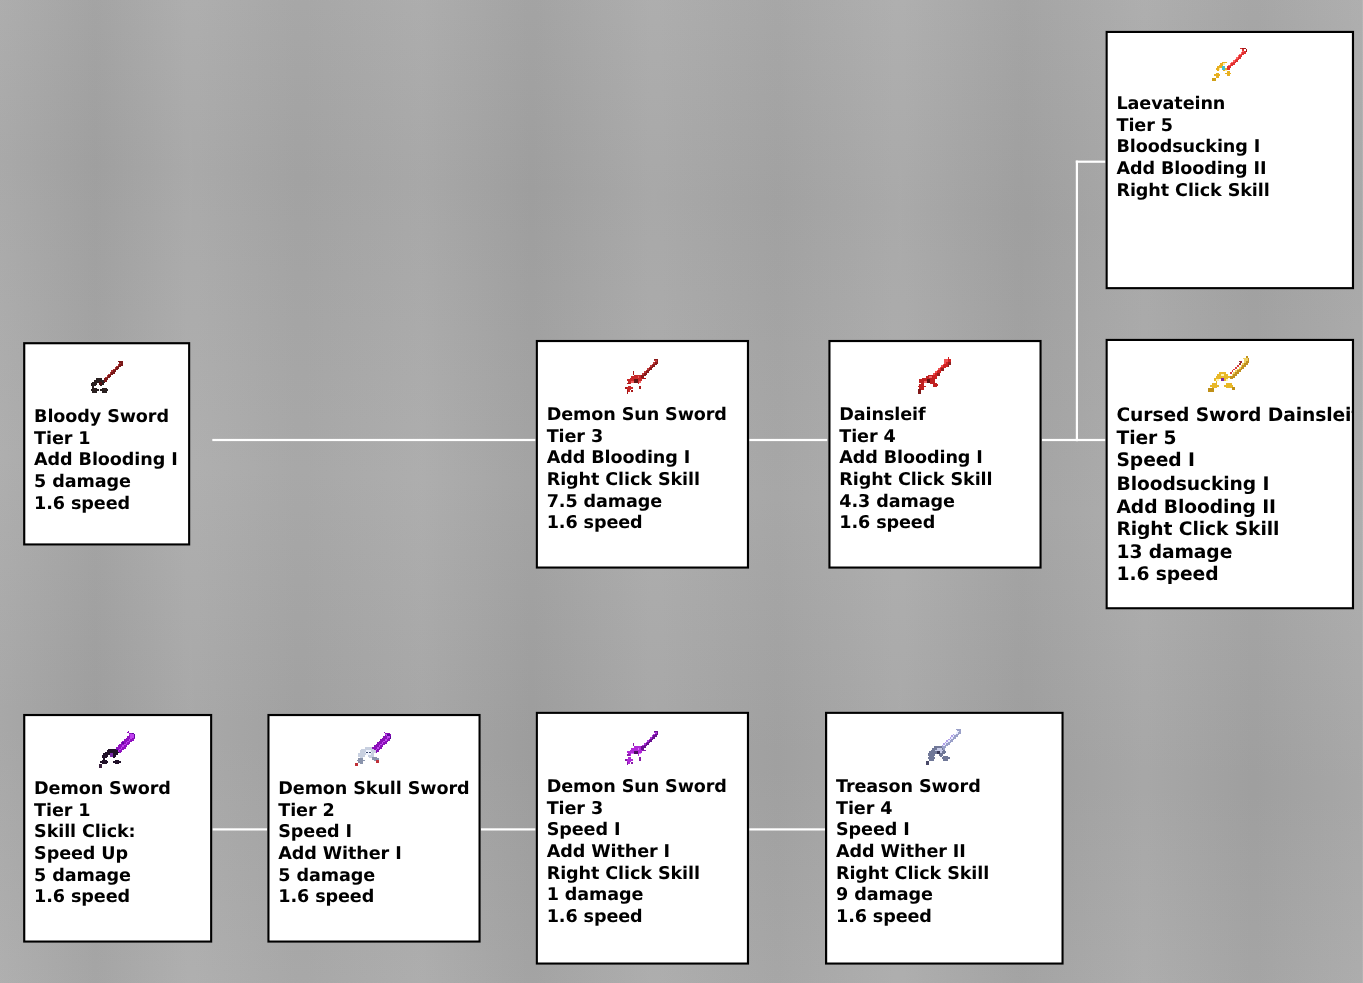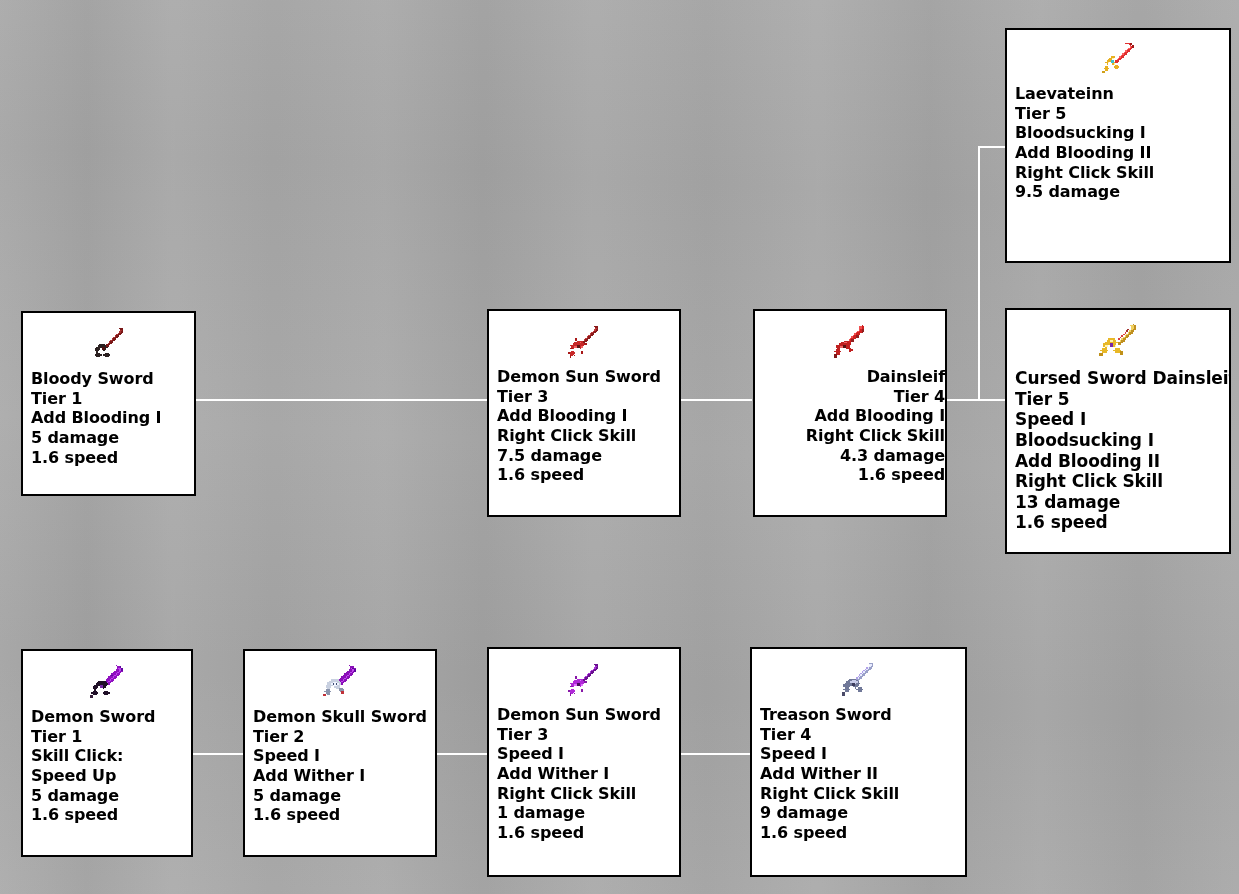--- a/index.html
+++ b/index.html
@@ -111,21 +111,20 @@
         <path d="M5 24 h2 v2 h-2 z" fill="#d0a018"></path>
         <path d="M14 20 h2 v1 h1 v1 h-1 v1 h-2 v-1 h-1 v-1 h1 z" fill="#e8b020"></path>
       </g>
     </svg>
     <div class="card-text">
       <div class="card-line">Laevateinn</div>
       <div class="card-line">Tier 5</div>
       <div class="card-line">Bloodsucking I</div>
       <div class="card-line">Add Blooding II</div>
       <div class="card-line">Right Click Skill</div>
-      <div class="card-line">9.5 damage</div>
     </div>
   </div>
 
   <div class="card" style="left:1005px; top:308px; width:226px; height:246px;">
     <svg class="card-icon" viewBox="0 0 32 32" shape-rendering="crispEdges" style="width:52px;height:52px;margin-top:4px;">
       <g>
         <path d="M22 6 h4 v1 h1 v3 h-1 v1 h-1 v1 h-1 v1 h-1 v1 h-1 v1 h-1 v1 h-1 v1 h-1 v1 h-1 v1 h-2 v-2 h1 v-1 h1 v-1 h1 v-1 h1 v-1 h1 v-1 h1 v-1 h1 v-1 h1 v-1 h1 v-3 z" fill="#c09020"></path>
         <path d="M23 7 h3 v2 h-1 v1 h-1 v1 h-1 v1 h-1 v1 h-1 v1 h-1 v1 h-1 v1 h-1 v1 h-1 v-1 h1 v-1 h1 v-1 h1 v-1 h1 v-1 h1 v-1 h1 v-1 h1 v-2 z" fill="#f0d060"></path>
         <path d="M21 9 h2 v1 h-1 v1 h-1 v1 h-1 v1 h-1 v1 h-1 v1 h-1 v1 h-1 v-1 h1 v-1 h1 v-1 h1 v-1 h1 v-1 h1 v-1 h1 z" fill="#a03030"></path>
         <path d="M20 11 h1 v1 h-1 v1 h-1 v1 h-1 v1 h-1 v1 h-1 v-1 h1 v-1 h1 v-1 h1 v-1 h1 z" fill="#d84040"></path>
@@ -143,21 +142,21 @@
       <div class="card-line">Tier 5</div>
       <div class="card-line">Speed I</div>
       <div class="card-line">Bloodsucking I</div>
       <div class="card-line">Add Blooding II</div>
       <div class="card-line">Right Click Skill</div>
       <div class="card-line">13 damage</div>
       <div class="card-line">1.6 speed</div>
     </div>
   </div>
 
-  <div class="card" style="left:21px; top:311px; width:175px; height:185px;">
+  <div class="card" style="left:21px; top:311px; width:152px; height:185px;">
     <svg class="card-icon" viewBox="0 0 32 32" shape-rendering="crispEdges" style="margin-top:8px;">
       <g>
         <path d="M23 5 h3 v3 h-1 v1 h-1 v1 h-1 v1 h-1 v1 h-1 v1 h-1 v1 h-1 v1 h-1 v1 h-1 v1 h-1 v1 h-2 v-2 h1 v-1 h1 v-1 h1 v-1 h1 v-1 h1 v-1 h1 v-1 h1 v-1 h1 v-1 h1 v-1 h1 z" fill="#7a1818"></path>
         <path d="M23 6 h2 v1 h-1 v1 h-1 v1 h-1 v1 h-1 v1 h-1 v1 h-1 v1 h-1 v1 h-1 v1 h-1 v1 h-1 v-1 h1 v-1 h1 v-1 h1 v-1 h1 v-1 h1 v-1 h1 v-1 h1 v-1 h1 v-1 h1 z" fill="#a83030"></path>
         <path d="M10 16 h3 v1 h1 v1 h1 v1 h-1 v1 h-1 v1 h-1 v-1 h-1 v-1 h-1 v1 h-1 v1 h-1 v1 h-1 v-1 h-1 v-2 h1 v-1 h1 v-1 h1 v-1 z" fill="#2a2020"></path>
         <path d="M7 22 h3 v1 h1 v1 h-1 v1 h-3 v-1 h-1 v-1 h1 z" fill="#2a2020"></path>
         <path d="M13 22 h3 v1 h1 v1 h-1 v1 h-3 v-1 h-1 v-1 h1 z" fill="#2a2020"></path>
         <path d="M11 18 h2 v2 h-2 z" fill="#501010"></path>
       </g>
     </svg>
@@ -186,21 +185,21 @@
     <div class="card-text">
       <div class="card-line">Demon Sun Sword</div>
       <div class="card-line">Tier 3</div>
       <div class="card-line">Add Blooding I</div>
       <div class="card-line">Right Click Skill</div>
       <div class="card-line">7.5 damage</div>
       <div class="card-line">1.6 speed</div>
     </div>
   </div>
 
-  <div class="card" style="left:753px; top:309px; width:194px; height:208px;text-align:right;">
+  <div class="card" style="left:753px; top:309px; width:194px; height:208px;">
     <svg class="card-icon" viewBox="0 0 32 32" shape-rendering="crispEdges" style="margin-top:8px;">
       <g>
         <path d="M22 4 h3 v1 h1 v3 h-1 v1 h-1 v1 h-1 v1 h-1 v1 h-1 v1 h-1 v1 h-1 v1 h-1 v1 h-1 v1 h-2 v-2 h1 v-1 h1 v-1 h1 v-1 h1 v-1 h1 v-1 h1 v-1 h1 v-1 h1 v-1 h1 v-3 z" fill="#d02020"></path>
         <path d="M22 5 h2 v2 h-1 v1 h-1 v1 h-1 v1 h-1 v1 h-1 v1 h-1 v1 h-1 v1 h-1 v1 h-1 v-1 h1 v-1 h1 v-1 h1 v-1 h1 v-1 h1 v-1 h1 v-1 h1 v-2 z" fill="#f05050"></path>
         <path d="M24 7 h2 v2 h-1 v1 h-1 z M20 11 h2 v2 h-2 z M17 14 h2 v2 h-2 z" fill="#902020"></path>
         <path d="M11 15 h4 v2 h2 v1 h-1 v2 h-1 v1 h-2 v-1 h-1 v-1 h-2 v1 h-1 v1 h-2 v-1 h-1 v-2 h2 v-1 h2 v-1 h2 z" fill="#c02020"></path>
         <path d="M12 16 h2 v1 h-2 z M9 19 h2 v1 h-2 z" fill="#f06868"></path>
         <path d="M6 21 h3 v1 h1 v1 h-1 v2 h-2 v-1 h-1 v-1 h-1 v-1 h1 z" fill="#c02020"></path>
         <path d="M5 24 h2 v3 h-2 z" fill="#801818"></path>
         <path d="M15 20 h2 v1 h1 v1 h-1 v1 h-2 z" fill="#c02020"></path>

